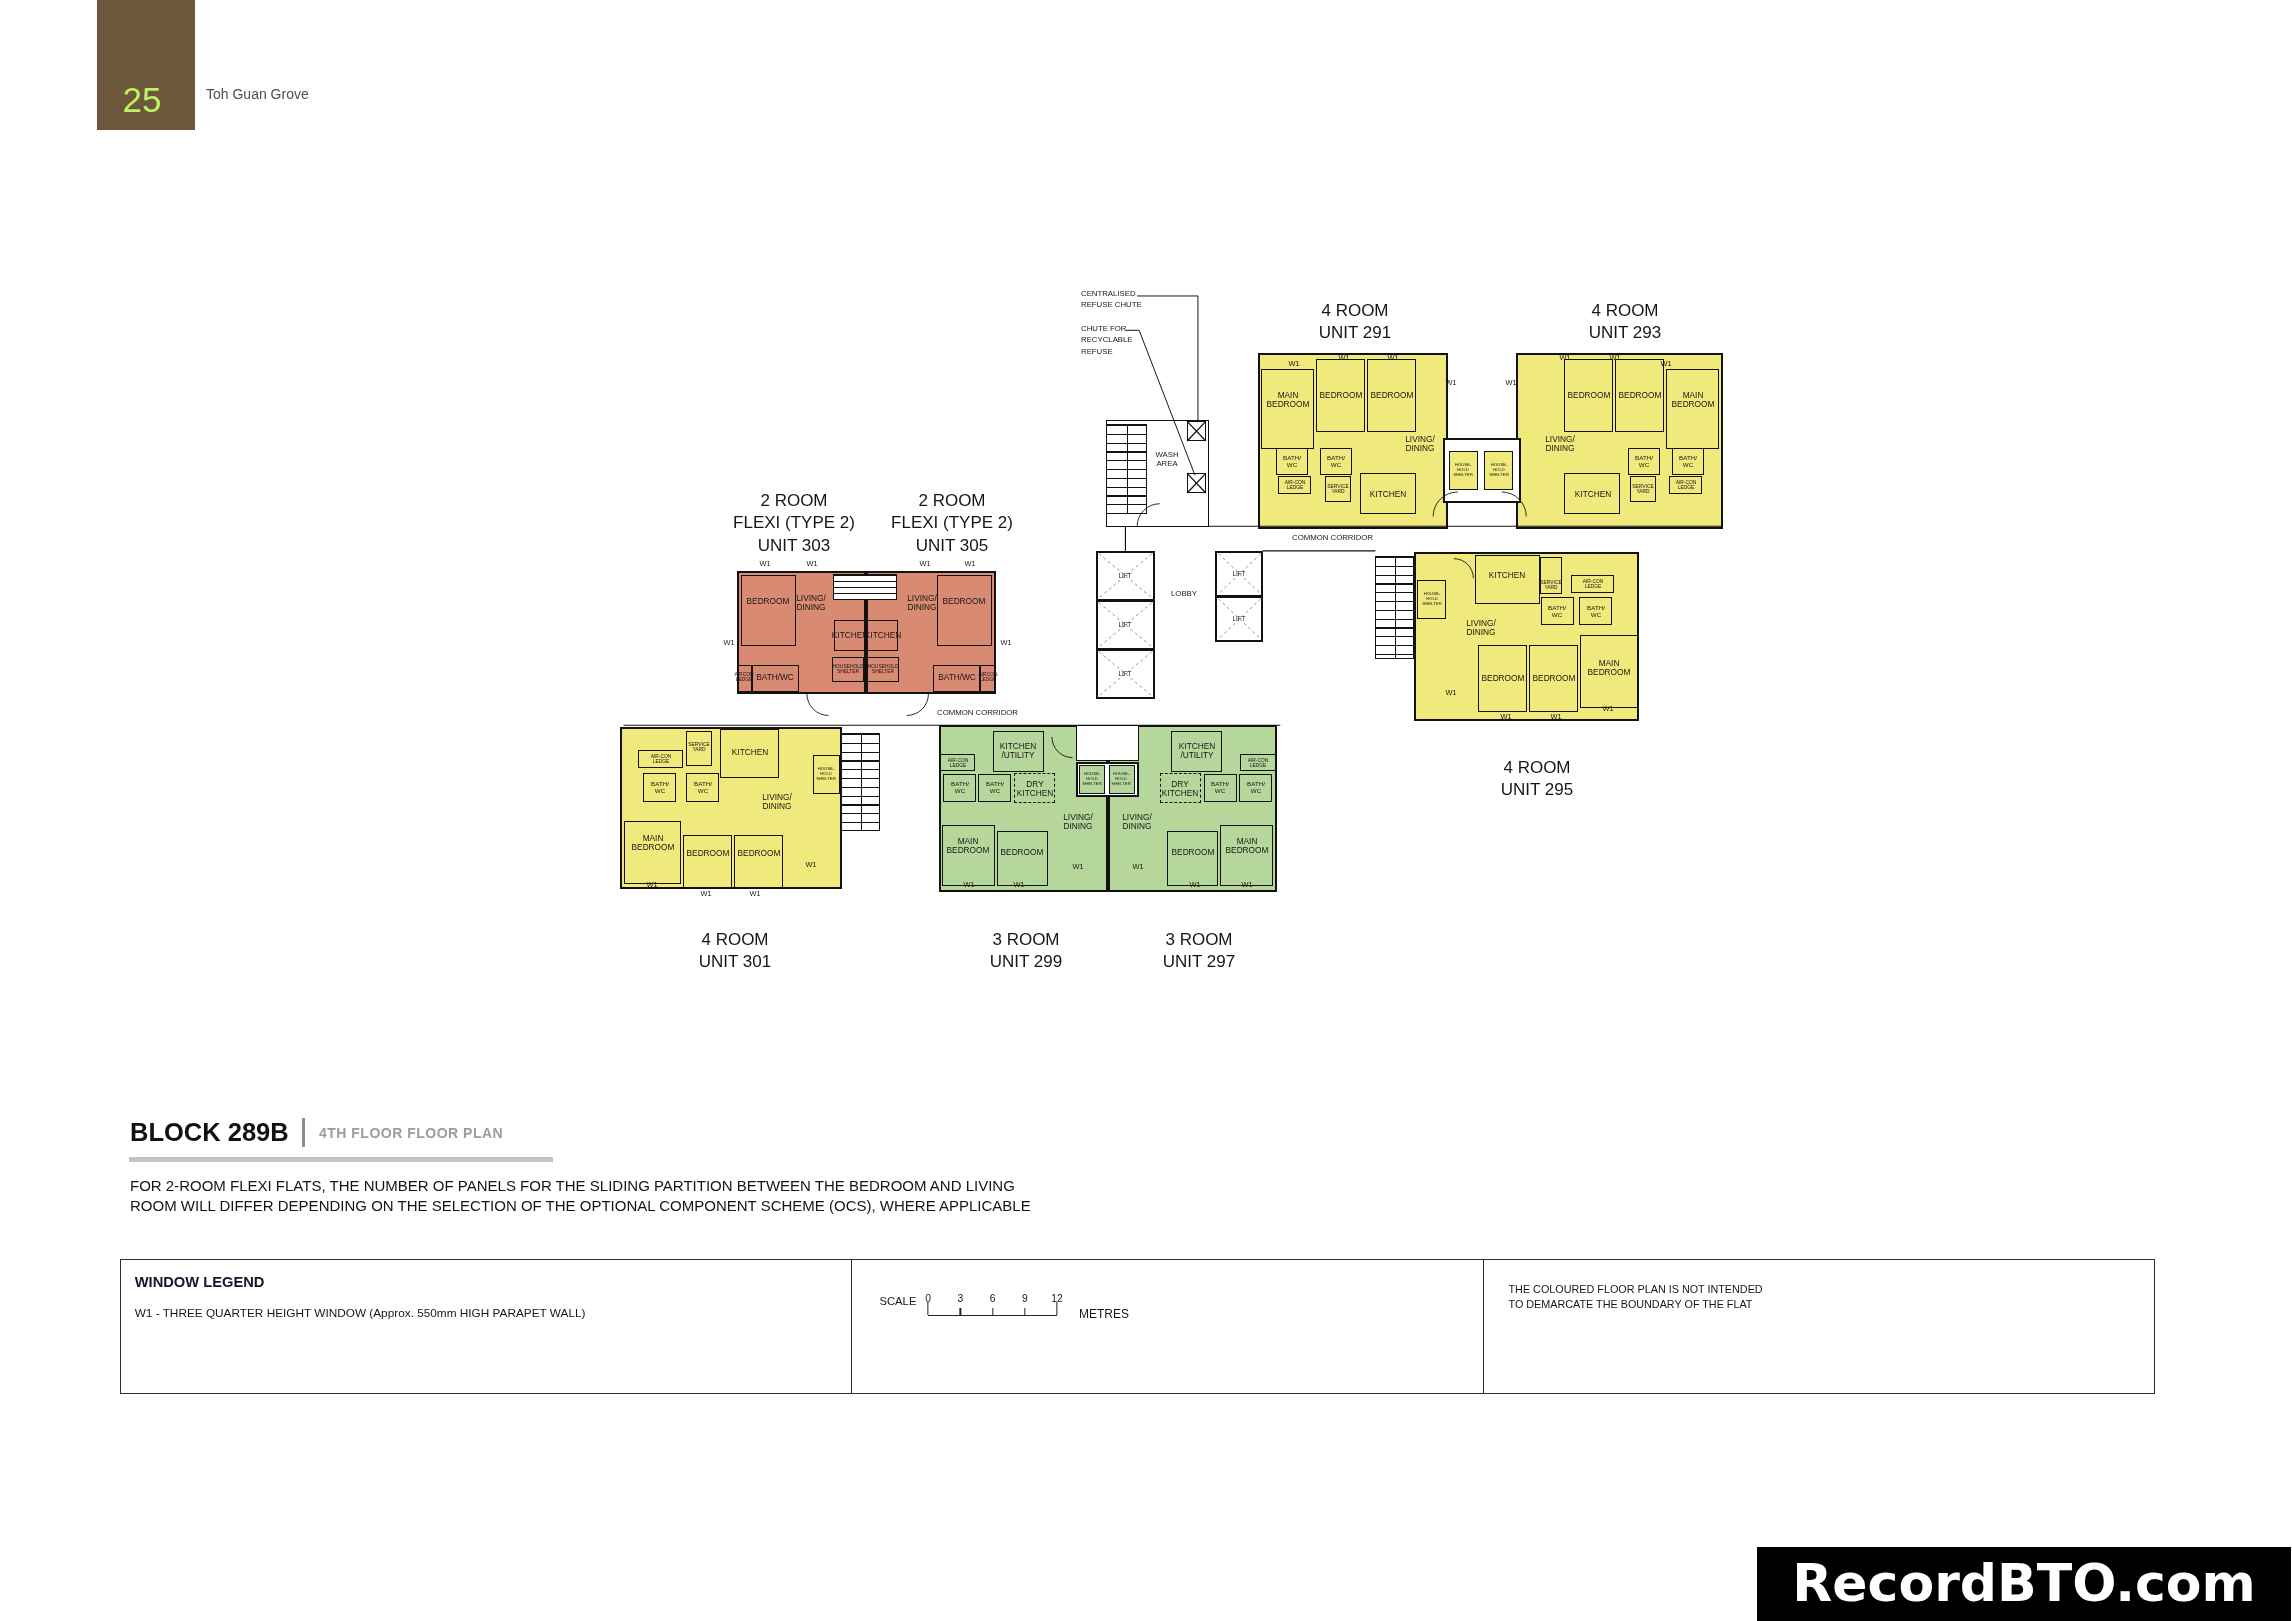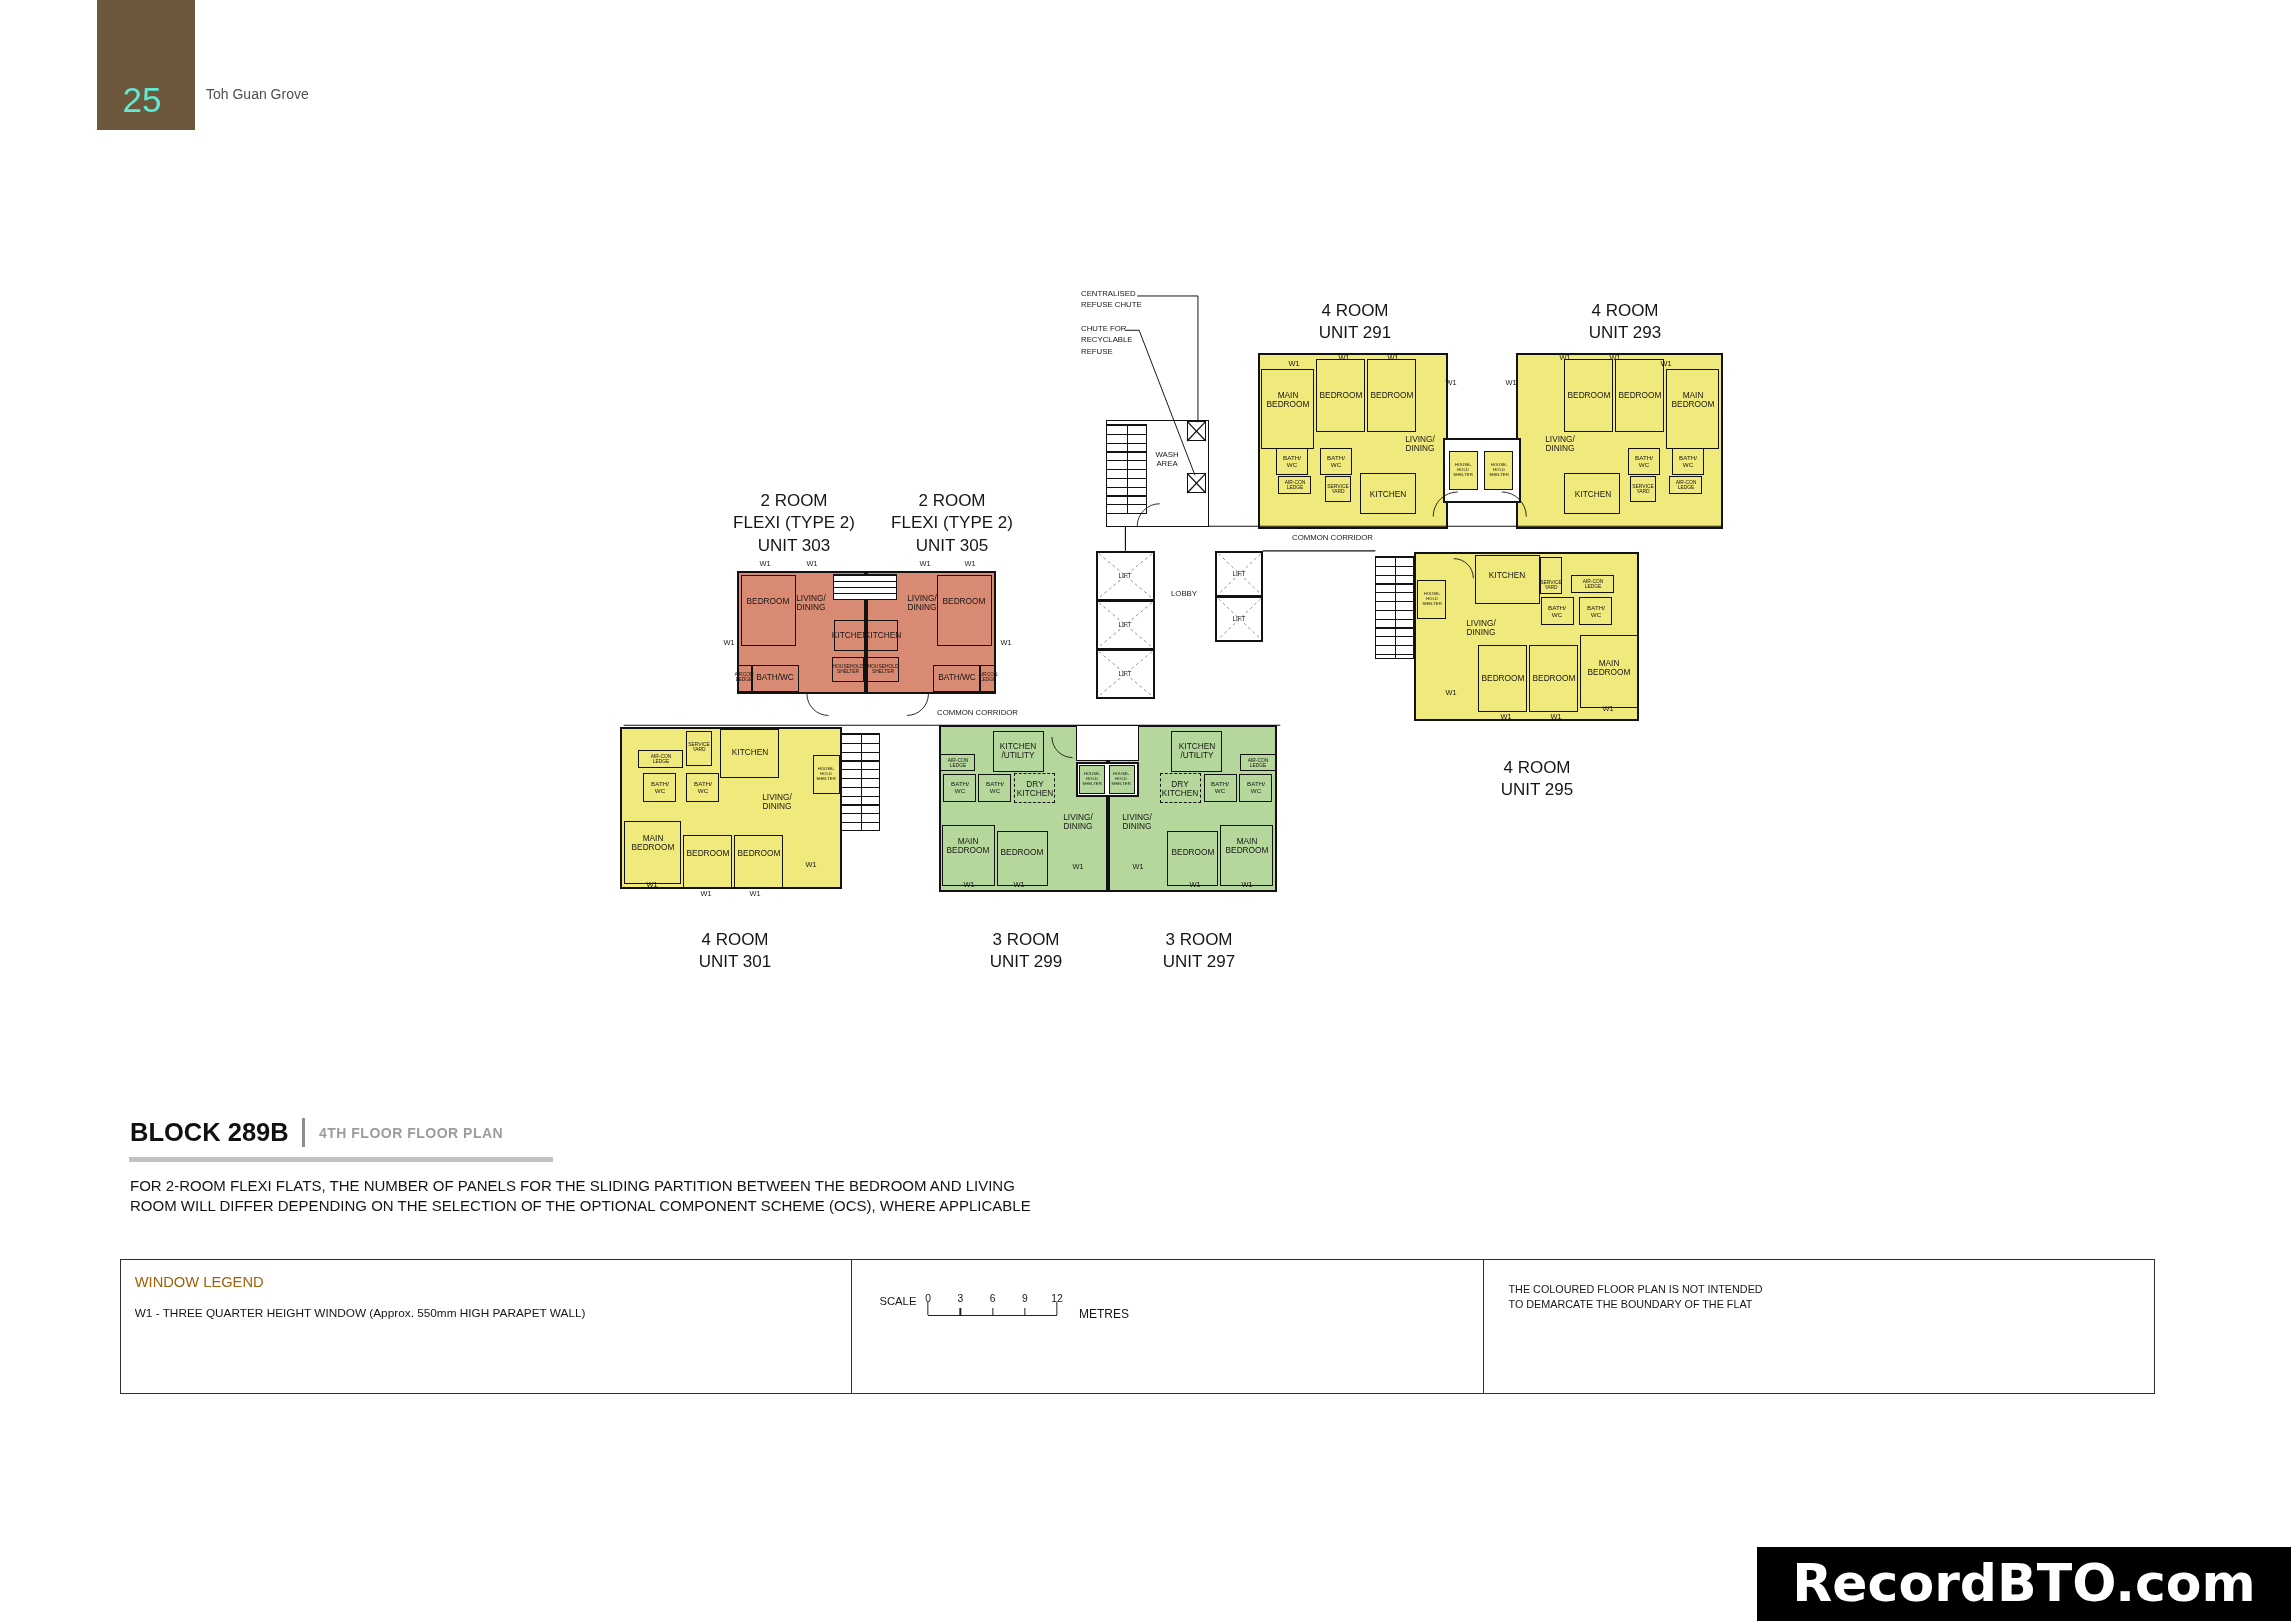--- a/index.html
+++ b/index.html
@@ -4,39 +4,39 @@
 <style>
   html,body{margin:0;padding:0;}
   body{width:2293px;height:1621px;position:relative;background:#ffffff;
        font-family:"Liberation Sans",sans-serif;overflow:hidden;}
   .abs{position:absolute;box-sizing:border-box;}
   .lbl{color:#161616;line-height:1.12;text-align:center;white-space:pre-line;}
   .preline{white-space:pre-line;}
 
   [data-name="page-number-box"]{position:absolute;left:97px;top:0;width:98px;height:130px;
      background:#6e583c;display:flex;align-items:flex-end;padding:0 0 9.8px 25.5px;box-sizing:border-box;}
-  [data-name="page-number"]{font-size:35px;color:#5eead4;text-align:right;}
+  [data-name="page-number"]{font-size:35px;color:#bef264;text-align:right;}
   [data-name="project-name"]{position:absolute;left:206px;top:86px;font-size:14px;color:#4f4f4f;}
 
   [data-name="floorplan"]{position:absolute;left:0;top:0;width:2293px;height:1621px;}
 
   [data-name="section-title-block"]{position:absolute;left:130px;top:1118px;display:flex;align-items:center;}
   [data-name="block-title"]{font-size:25.5px;font-weight:bold;color:#111;margin:0;}
   [data-name="title-divider"]{display:inline-block;width:2.9px;height:29px;background:#8c8c8c;margin:0 13.7px;}
   [data-name="storey-title"]{font-size:14px;font-weight:bold;color:#9c9c9c;margin:0;letter-spacing:0.5px;}
   [data-name="title-underline"]{position:absolute;left:129px;top:1157px;width:424px;height:4.9px;background:#c2c2c2;}
   [data-name="ocs-note"]{position:absolute;left:130px;top:1176px;margin:0;font-size:15px;
      line-height:1.36;color:#151515;}
 
   [data-name="legend-table"]{position:absolute;left:120px;top:1259px;width:2035px;height:135px;
      border:1.5px solid #2e2e2e;box-sizing:border-box;display:flex;}
   .lcell{box-sizing:border-box;height:100%;border-right:1.4px solid #2e2e2e;position:relative;}
   .lcell:last-child{border-right:none;}
   [data-name="legend-cell-window"]{width:731px;padding:13.7px 0 0 13.7px;}
-  [data-name="window-legend-title"]{font-size:14.7px;color:#a16207;}
+  [data-name="window-legend-title"]{font-size:14.7px;color:#0f172a;font-weight:bold;}
   [data-name="window-legend-w1"]{font-size:11.8px;color:#161616;margin-top:16.7px;}
   [data-name="legend-cell-windows-note"]{width:188px;padding:31px 9.8px 0 14.7px;font-size:10.3px;line-height:1.5;color:#161616;}
   [data-name="legend-cell-scale"]{width:632px;}
   [data-name="scale-label"]{position:absolute;left:27.4px;top:35px;font-size:11.3px;color:#161616;text-align:center;}
   [data-name="metres-label"]{position:absolute;left:227px;top:47px;font-size:12px;color:#161616;text-align:right;}
   [data-name="scale-bar"]{position:absolute;left:76px;top:33px;width:129px;height:21.6px;}
   [data-name="scale-bar-ticks"]{position:relative;width:100%;height:100%;border-bottom:1.3px solid #222;}
   [data-name="scale-bar-ticks"] span{position:absolute;top:0;font-size:10.3px;color:#161616;}
   [data-name="legend-cell-boundary"]{width:483px;padding:21.6px 19.6px 0 24.5px;font-size:10.8px;line-height:1.45;color:#161616;}
 

